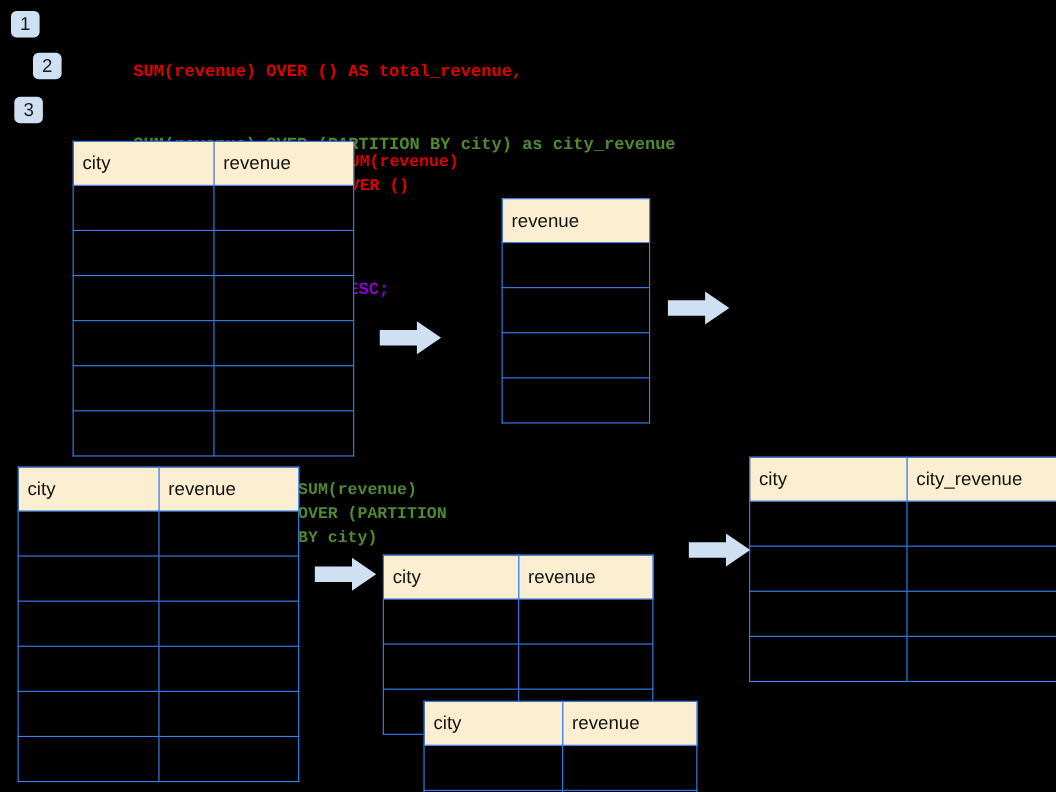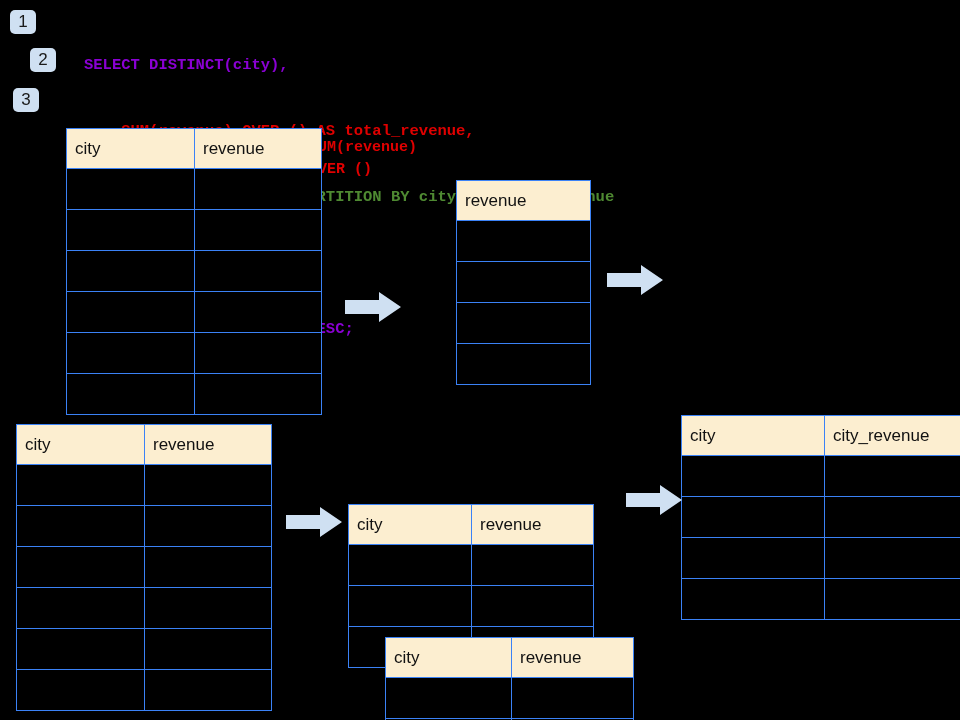--- a/index.html
+++ b/index.html
@@ -138,30 +138,32 @@
 </head>
 <body>
 
 <div id="stage">
 
   <div class="step-badge" id="badge-1">1</div>
   <div class="step-badge" id="badge-2">2</div>
   <div class="step-badge" id="badge-3">3</div>
 
   <div class="sql-block">
-    <span class="sql-line c-purple">SELECT DISTINCT(city),</span>
     <span class="sql-line c-red">    SUM(revenue) OVER () AS total_revenue,</span>
     <span class="sql-line c-green">    SUM(revenue) OVER (PARTITION BY city) as city_revenue</span>
     <span class="sql-line c-purple">  FROM rides</span>
     <span class="sql-line c-purple">  ORDER by city_revenue DESC;</span>
   </div>
 
 
   <div class="annot" id="annot-total">SUM(revenue)
 OVER ()</div>
+  <div class="annot" id="annot-part">SUM(revenue)
+OVER (PARTITION
+BY city)</div>
 
   <table class="dtable" id="table-rides-top">
     <thead>
       <tr>
         <th>city</th>
         <th>revenue</th>
       </tr>
     </thead>
     <tbody>
       <tr>

